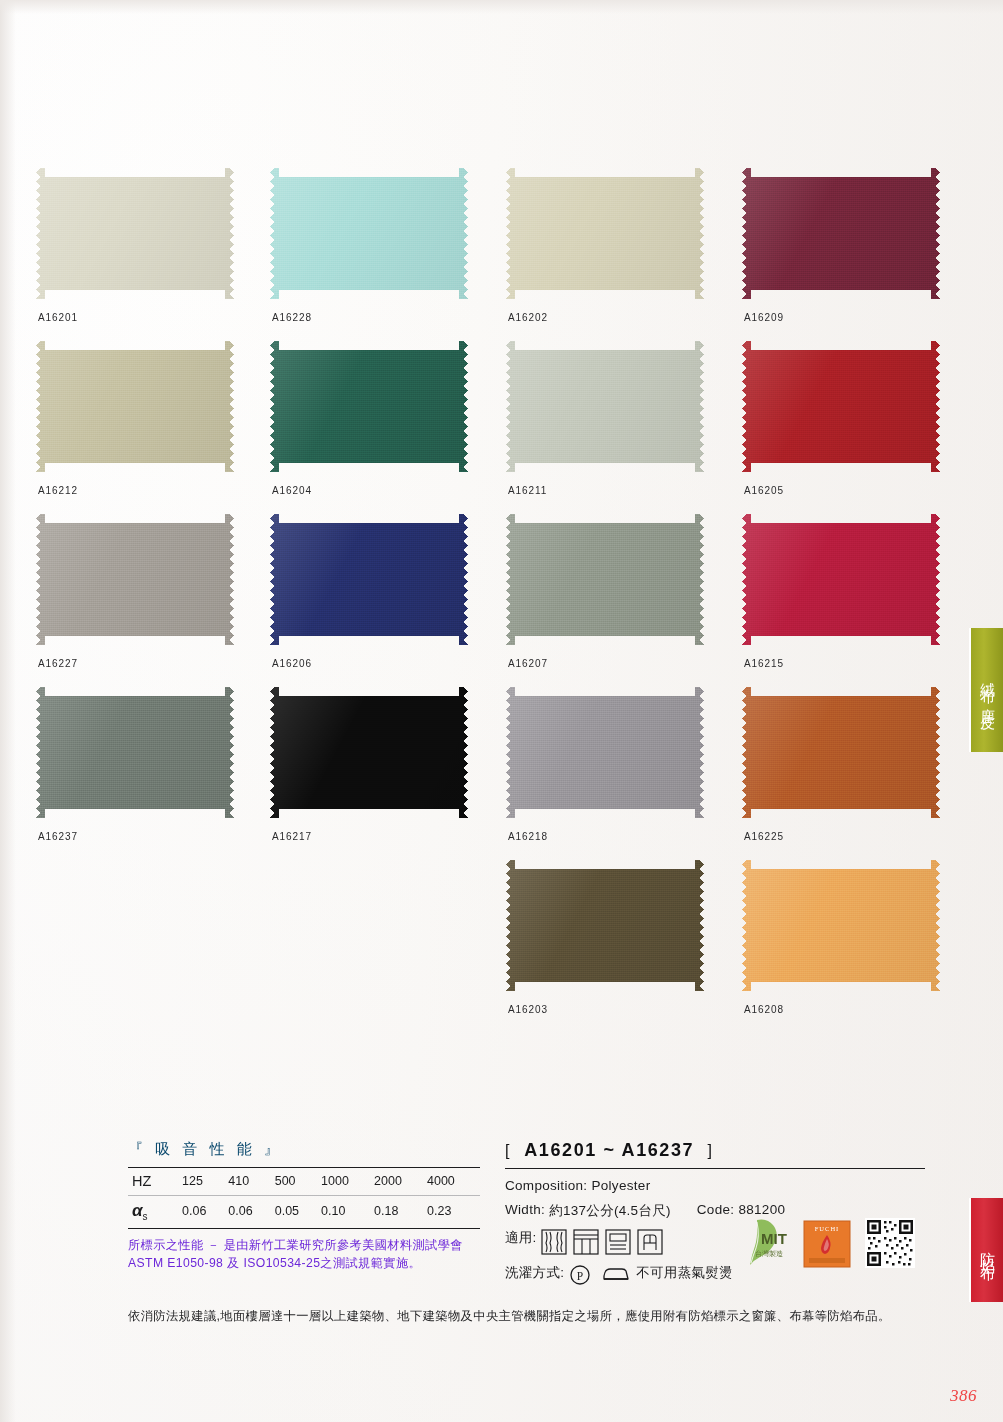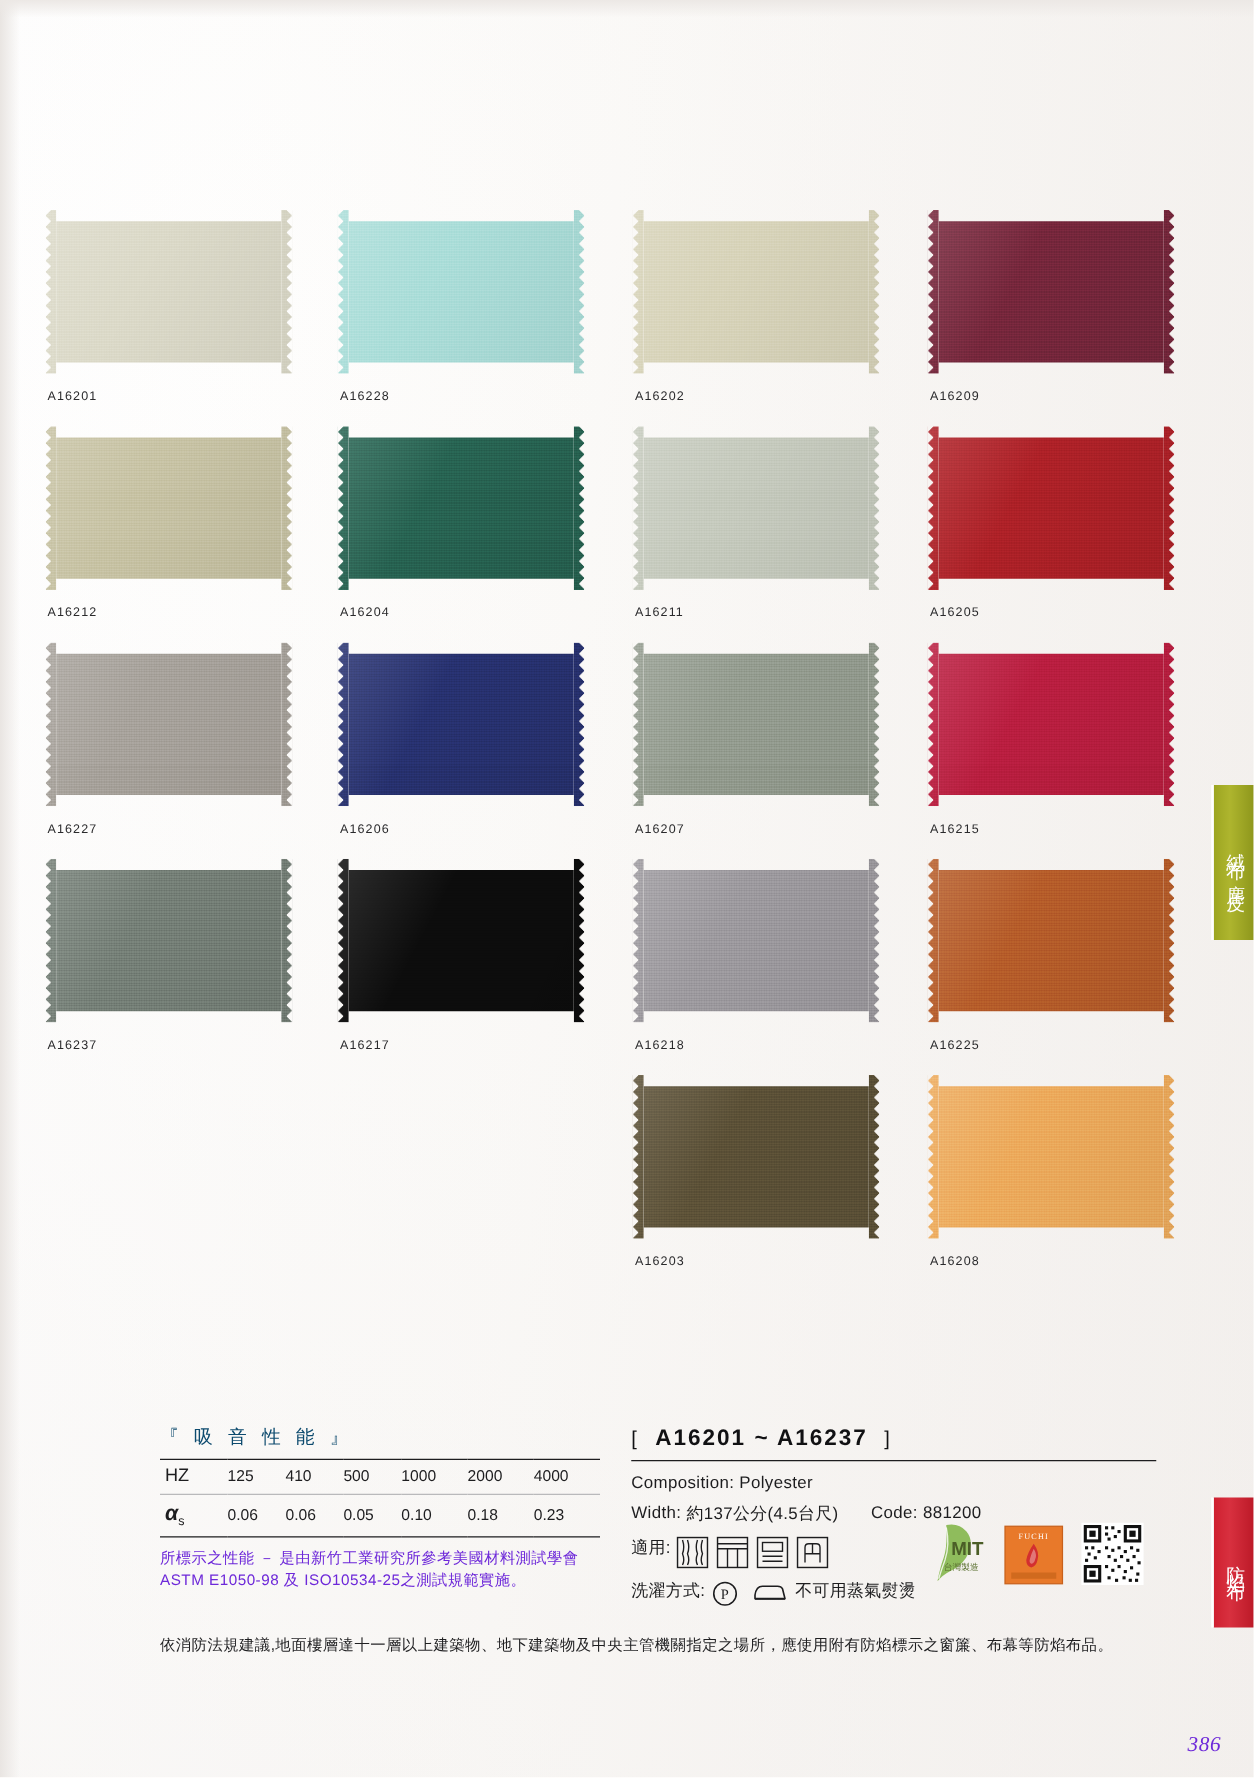--- a/index.html
+++ b/index.html
@@ -248,21 +248,21 @@
     border-left: 2px solid #ffffff;
   }
 
   #page-number {
     position: absolute;
     right: 26px;
     top: 1386px;
     font-family: "Liberation Serif", serif;
     font-style: italic;
     font-size: 17px;
-    color: #6d28d9;
+    color: #ef4444;
     letter-spacing: 0.5px;
   }
 </style>
 </head>
 <body>
 
 <div id="page">
   <div id="paper-texture"></div>
   <div id="left-edge"></div>
   <div id="top-edge"></div>

